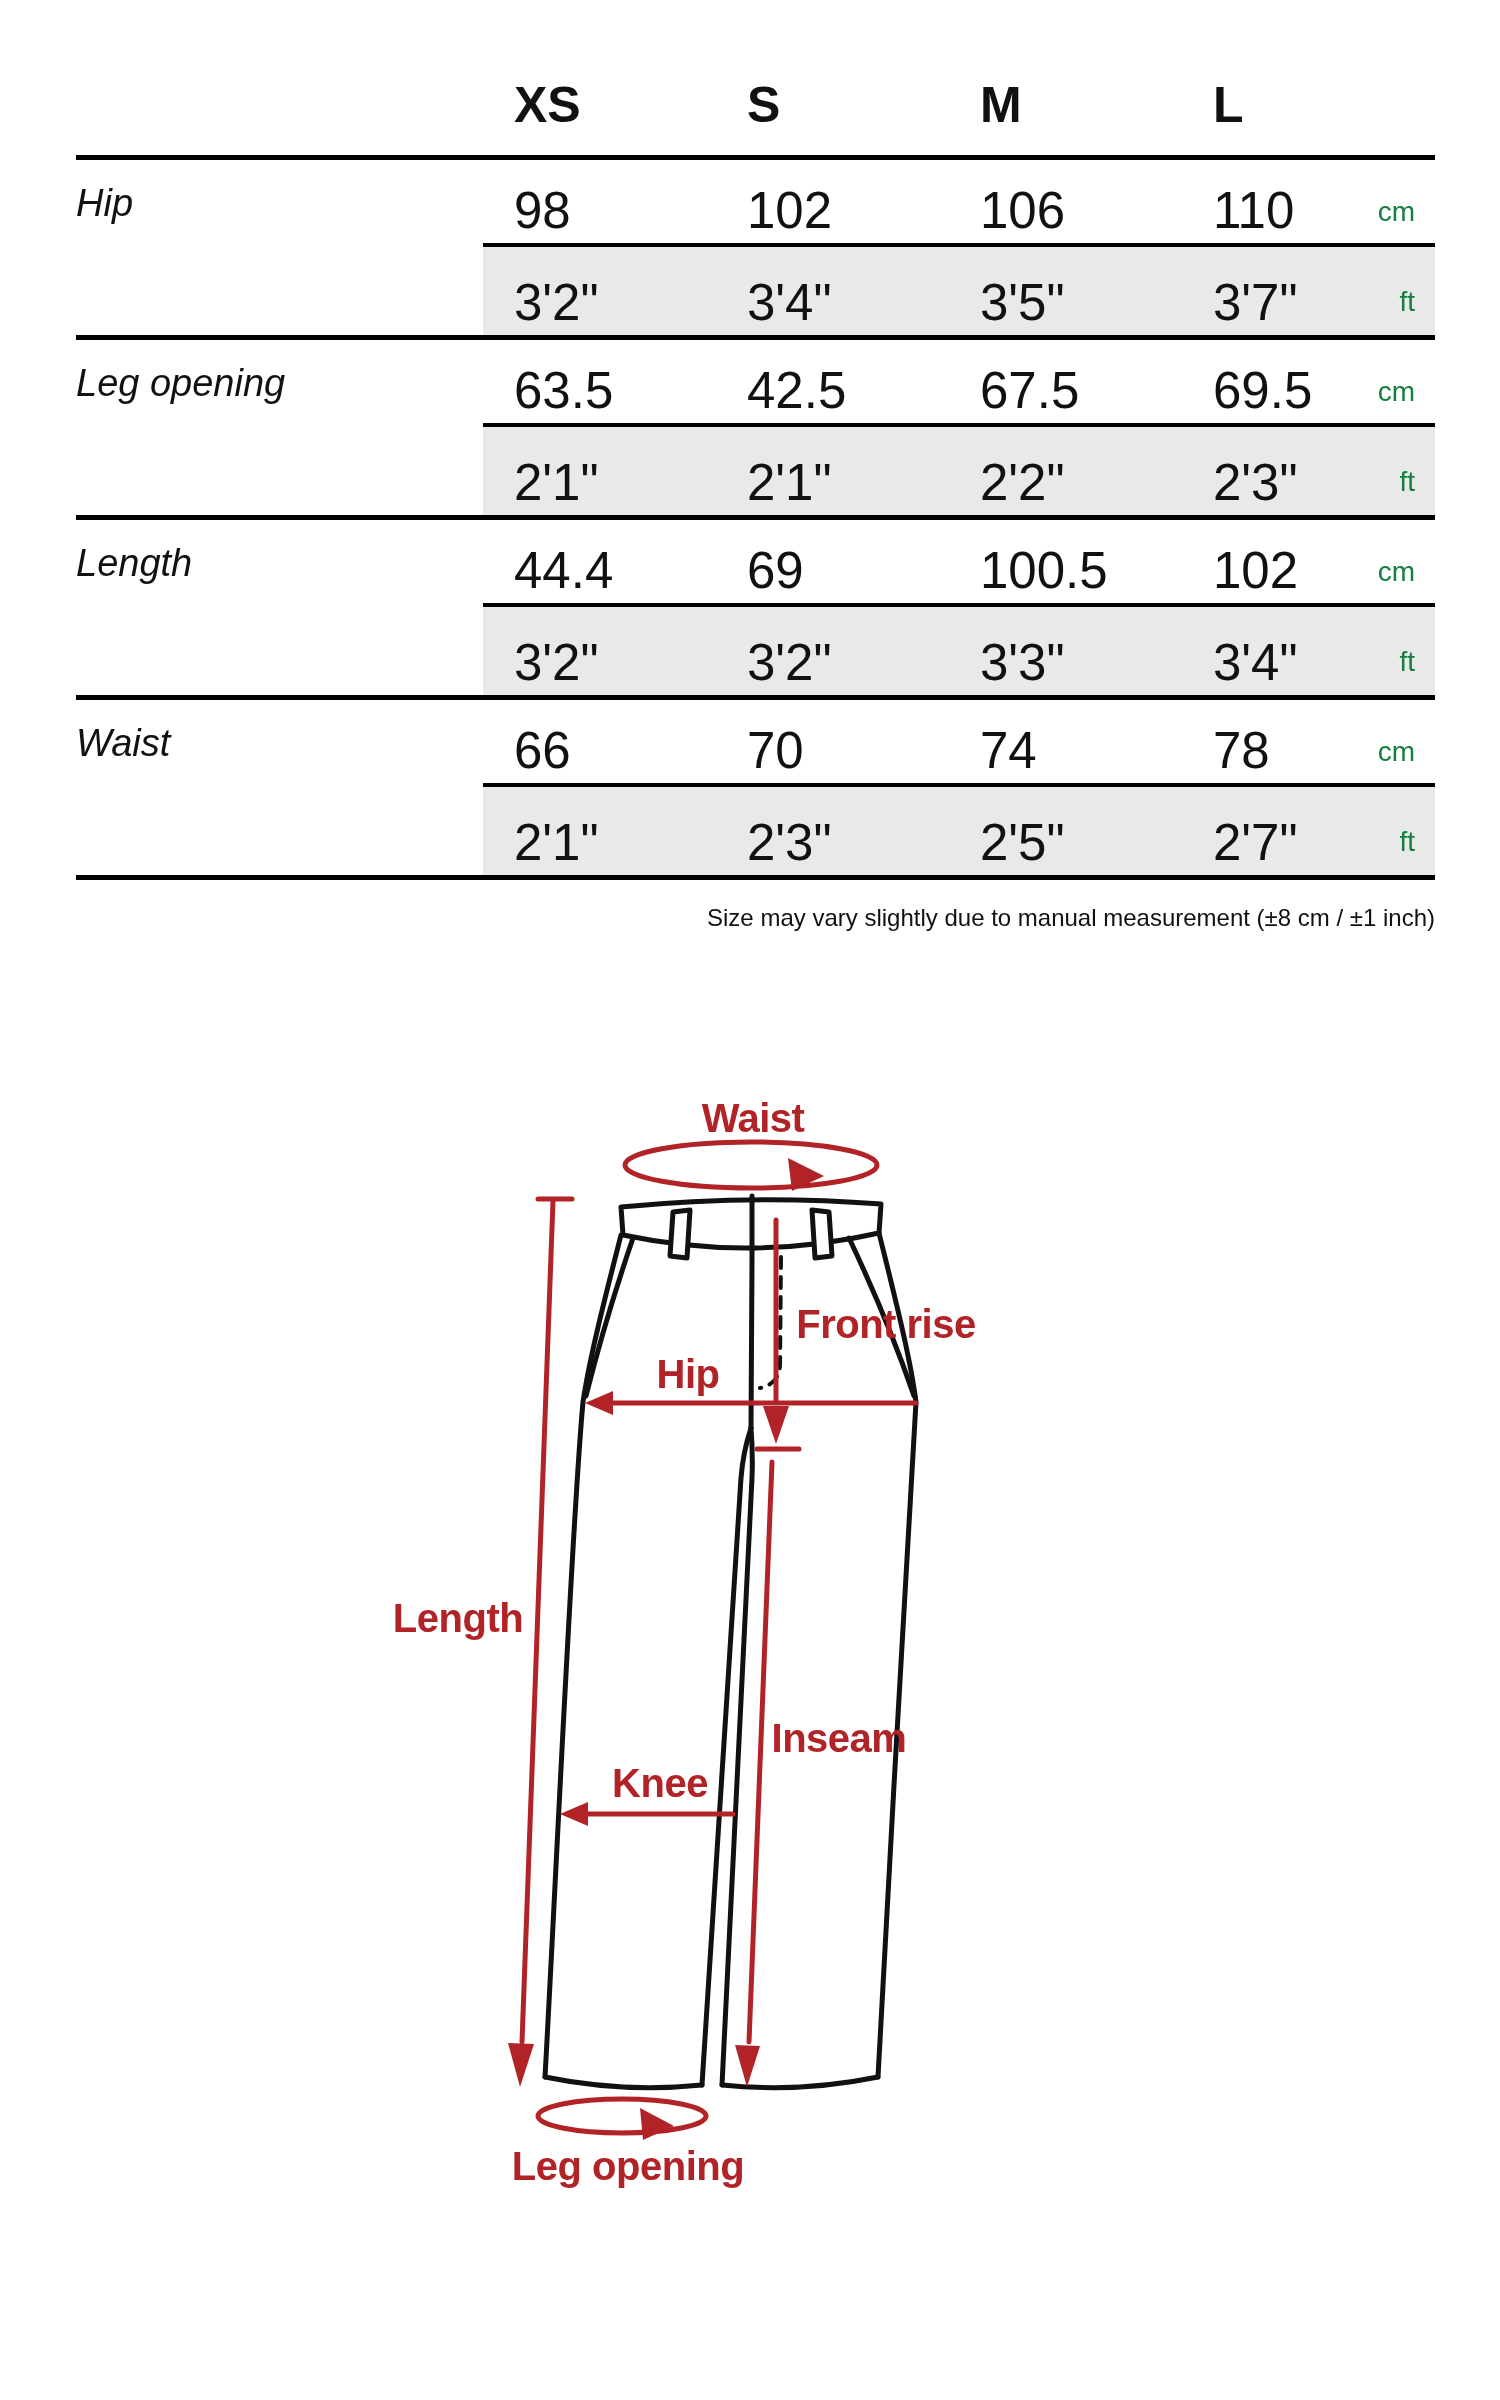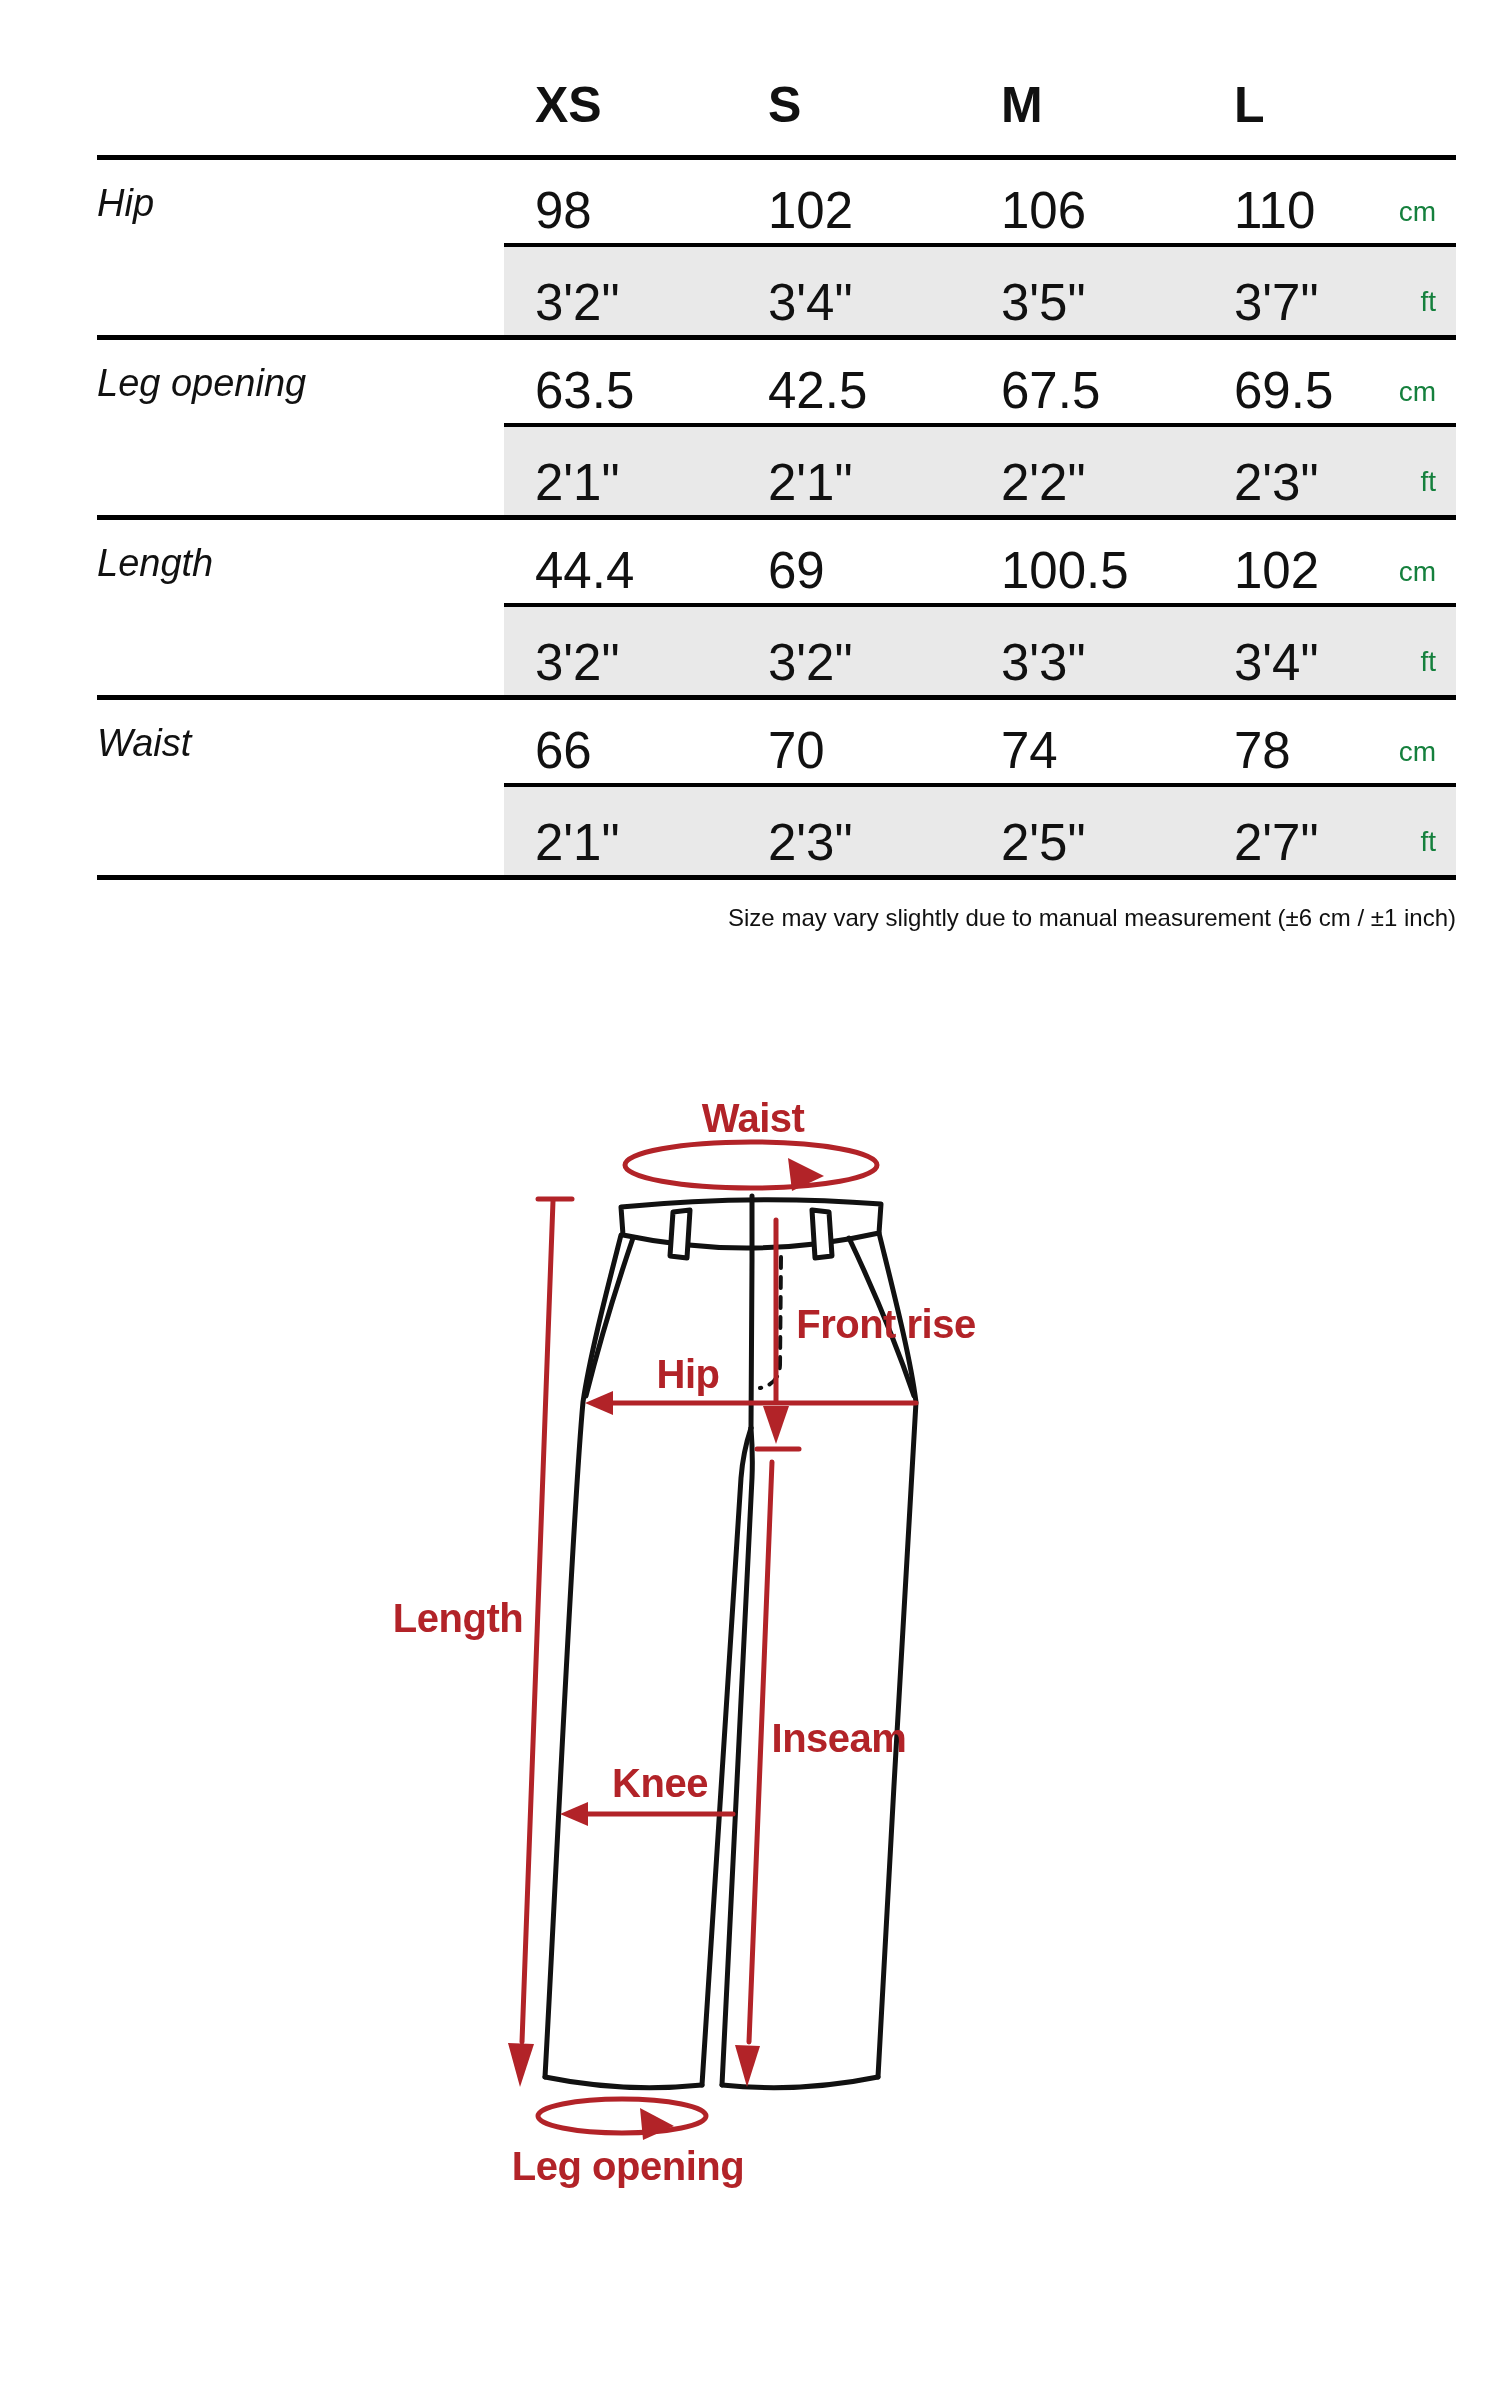--- a/index.html
+++ b/index.html
@@ -1,21 +1,21 @@
 <!DOCTYPE html>
 <html><head>
 <meta charset="utf-8">
 <title>Size chart</title>
 <style>
   html,body{margin:0;padding:0;background:#fff;}
   .page{position:relative;width:1500px;height:2400px;background:#ffffff;overflow:hidden;
         font-family:"Liberation Sans", sans-serif;color:#111;}
 
   
-  .size-table{position:absolute;left:97px;top:0;width:1359px;height:960px;}
+  .size-table{position:absolute;left:76px;top:0;width:1359px;height:960px;}
   .size-col-h{position:absolute;top:80px;font-size:50px;font-weight:bold;line-height:1;white-space:nowrap;}
   .c0{left:438px}.c1{left:671px}.c2{left:904px}.c3{left:1137px}
 
   .mrow{position:absolute;left:0;width:100%;height:180px;}
   .rule-thick{position:absolute;top:0;left:0;right:0;height:5px;background:#000;}
   .rule-bottom{position:absolute;top:875px;left:0;right:0;height:5px;background:#000;}
   .row-label{position:absolute;left:0;top:27px;font-size:38px;font-style:italic;line-height:1.15;white-space:nowrap;}
   .cell{position:absolute;top:27px;font-size:51px;line-height:1.15;white-space:nowrap;}
   .cell.ft{top:119px;}
   .unit{position:absolute;right:20px;width:120px;text-align:right;font-size:28px;color:#15803d;line-height:1.1;}
@@ -104,21 +104,21 @@
       <div class="cell cm c3">78</div>
       <div class="unit unit-cm">cm</div>
       <div class="cell ft c0">2'1"</div>
       <div class="cell ft c1">2'3"</div>
       <div class="cell ft c2">2'5"</div>
       <div class="cell ft c3">2'7"</div>
       <div class="unit unit-ft">ft</div>
     </div>
 
     <div class="rule-bottom"></div>
-    <div class="note">Size may vary slightly due to manual measurement (±6 cm / ±1 inch)</div>
+    <div class="note">Size may vary slightly due to manual measurement (±8 cm / ±1 inch)</div>
   </div>
 
   <svg class="diagram" viewBox="300 1060 800 1190" xmlns="http://www.w3.org/2000/svg">
 
     <g stroke="#111111" stroke-width="5" fill="none" stroke-linecap="round" stroke-linejoin="round">
 
       <path d="M 621,1207 Q 751,1194 881,1204 L 879,1233 Q 751,1262 623,1235 Z"></path>
 
       <path d="M 752,1196 L 752,1261 L 751,1428"></path>
 

